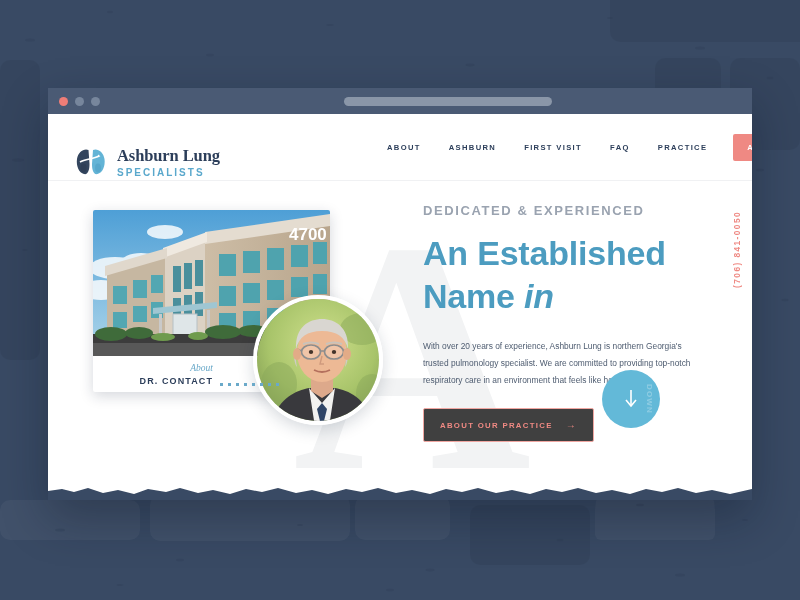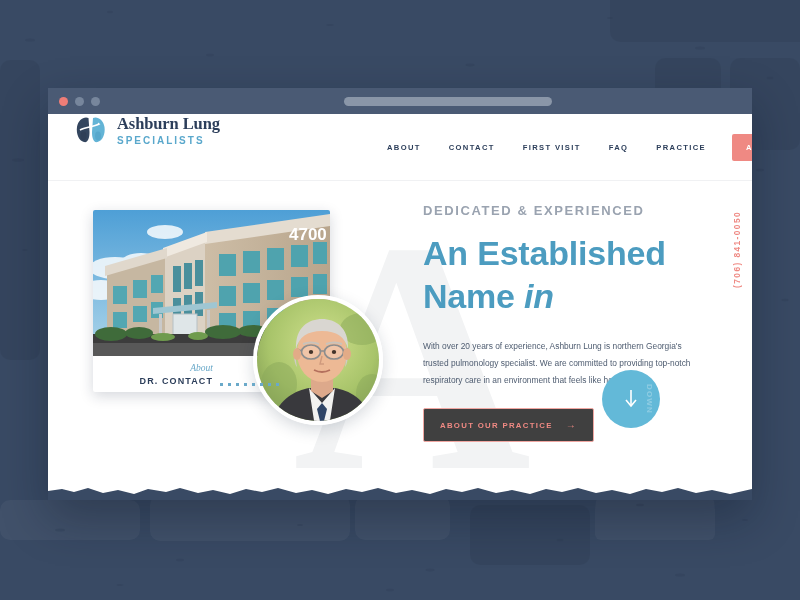--- a/index.html
+++ b/index.html
@@ -87,21 +87,21 @@
     color: #f2f3f4;
     user-select: none;
     letter-spacing: -10px;
   }
 
   
   #site-header {
     position: relative;
     height: 67px;
     display: flex;
-    align-items: flex-start;
+    align-items: flex-end;
     padding: 0 0 0 26px;
     border-bottom: 1px solid #f0f1f3;
   }
 
   #logo-block {
     display: flex;
     align-items: center;
     gap: 9px;
   }
   #logo-mark { flex: 0 0 auto; }
@@ -393,21 +393,21 @@
         </span>
       </div>
 
       <nav id="main-nav">
         <div class="nav-item">
           <span class="nav-num">01</span>
           <span>ABOUT</span>
         </div>
         <div class="nav-item">
           <span class="nav-num">02</span>
-          <span>CONTACT</span>
+          <span>ASHBURN</span>
         </div>
         <div class="nav-item">
           <span class="nav-num">03</span>
           <span>FIRST VISIT</span>
         </div>
         <div class="nav-item">
           <span class="nav-num">04</span>
           <span>FAQ</span>
         </div>
         <div class="nav-item">

